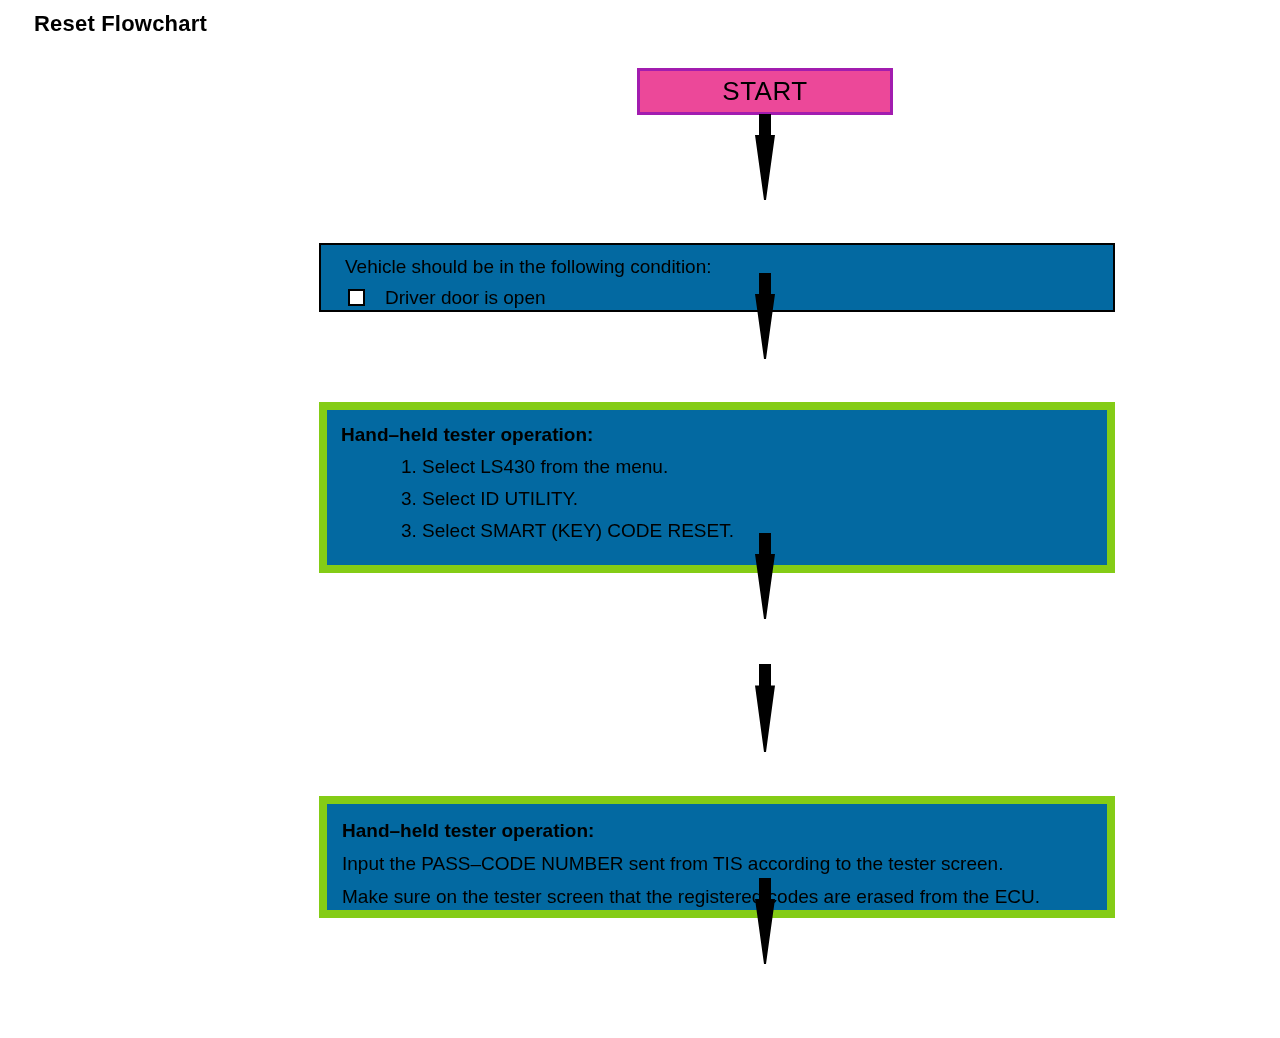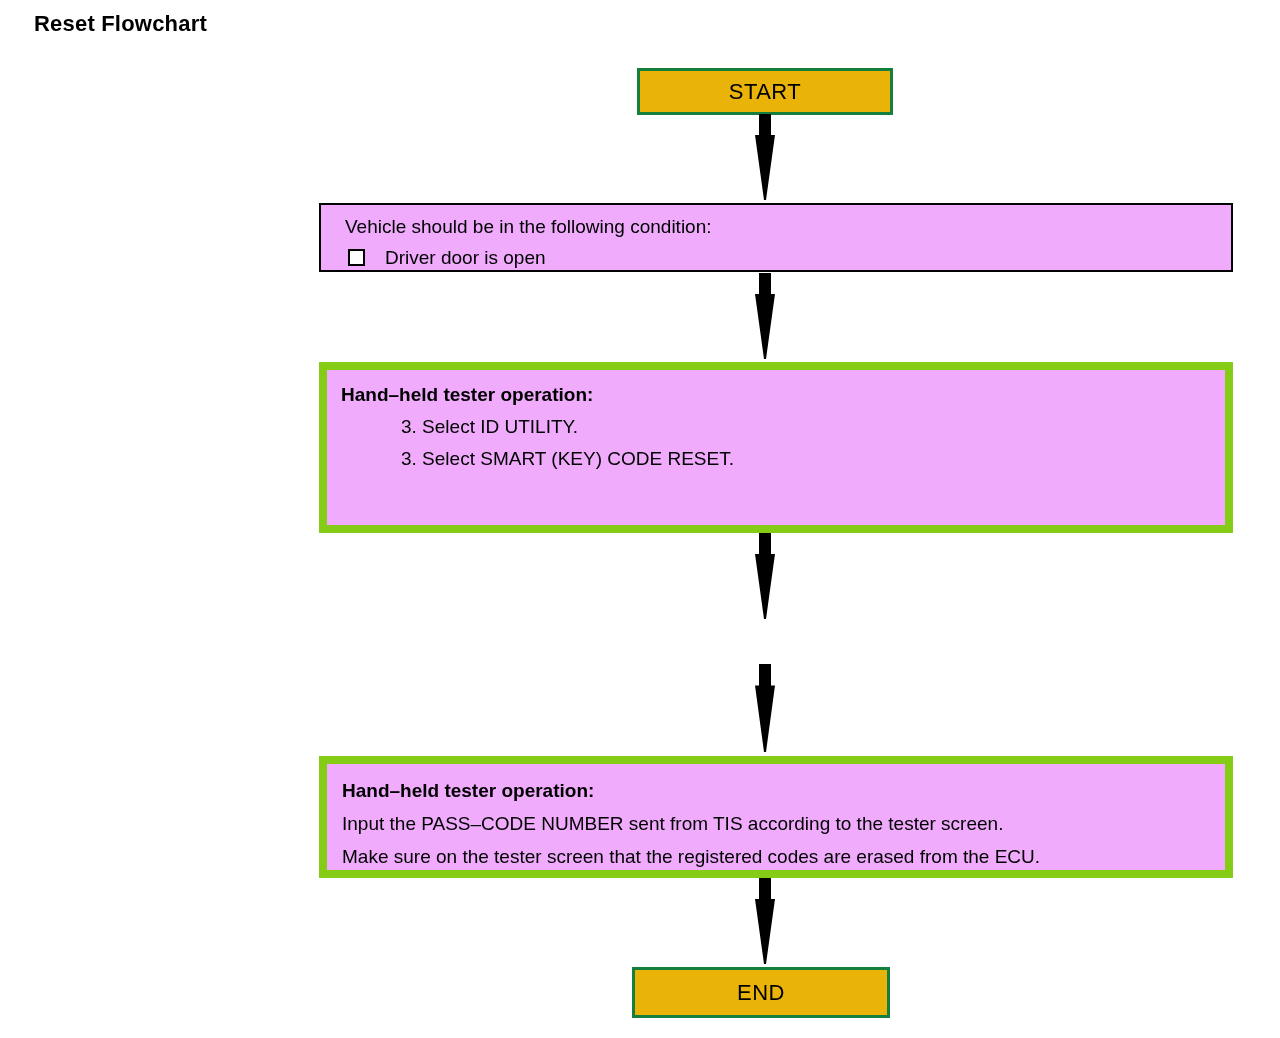--- a/index.html
+++ b/index.html
@@ -17,42 +17,43 @@
   .title {
     position: absolute;
     left: 34px;
     top: 11px;
     font-size: 22px;
     font-weight: bold;
     letter-spacing: 0.2px;
   }
   .terminal {
     position: absolute;
-    border: 3px solid #15803d;
-    background: #eab308;
+    border: 3px solid #a21caf;
+    background: #ec4899;
     display: flex;
     align-items: center;
     justify-content: center;
-    font-size: 22px;
+    font-size: 26px;
     letter-spacing: 0.5px;
   }
   .terminal.start { left: 637px; top: 68px;  width: 256px; height: 47px; }
   .terminal.end   { left: 632px; top: 967px; width: 258px; height: 51px; }
   .arrow {
     position: absolute;
     left: 753px;
     width: 24px;
   }
   .box {
     position: absolute;
     left: 319px;
-    width: 914px;
-    background: #f0abfc;
+    width: 796px;
+    background: #0369a1;
     font-size: 19px;
     line-height: 32px;
+    margin-top: 40px;
   }
   .box.thin  { border: 2px solid #000000; }
   .box.thick { border: 8px solid #84cc16; }
   .box-condition { top: 203px; height: 69px; padding: 6px 10px 0 24px; line-height: 31px; }
   .check-row { display: flex; align-items: center; }
   .checkbox {
     display: inline-block;
     width: 17px;
     height: 17px;
     border: 2px solid #000000;
@@ -92,20 +93,21 @@
       <span>Driver door is open</span>
     </div>
   </div>
 
   <svg class="arrow" style="top:273px; height:88px;" viewBox="0 0 24 88" preserveAspectRatio="none">
     <polygon points="6,0 18,0 18,21 22,21 13,86 11,86 2,21 6,21" fill="#000000"></polygon>
   </svg>
 
   <div class="box thick box-tester1">
     <div class="bold-header">Hand–held tester operation:</div>
+    <div class="list-item">1. Select LS430 from the menu.</div>
     <div class="list-item">3. Select ID UTILITY.</div>
     <div class="list-item">3. Select SMART (KEY) CODE RESET.</div>
   </div>
 
   <svg class="arrow" style="top:533px; height:88px;" viewBox="0 0 24 88" preserveAspectRatio="none">
     <polygon points="6,0 18,0 18,21 22,21 13,86 11,86 2,21 6,21" fill="#000000"></polygon>
   </svg>
 
 
   <svg class="arrow" style="top:664px; height:90px;" viewBox="0 0 24 88" preserveAspectRatio="none">
@@ -115,17 +117,14 @@
   <div class="box thick box-tester2">
     <div class="bold-header">Hand–held tester operation:</div>
     <div>Input the PASS–CODE NUMBER sent from TIS according to the tester screen.</div>
     <div>Make sure on the tester screen that the registered codes are erased from the ECU.</div>
   </div>
 
   <svg class="arrow" style="top:878px; height:88px;" viewBox="0 0 24 88" preserveAspectRatio="none">
     <polygon points="6,0 18,0 18,21 22,21 13,86 11,86 2,21 6,21" fill="#000000"></polygon>
   </svg>
 
-  <div class="terminal end">
-    <span>END</span>
-  </div>
 
 </div>
 
 </body></html>

